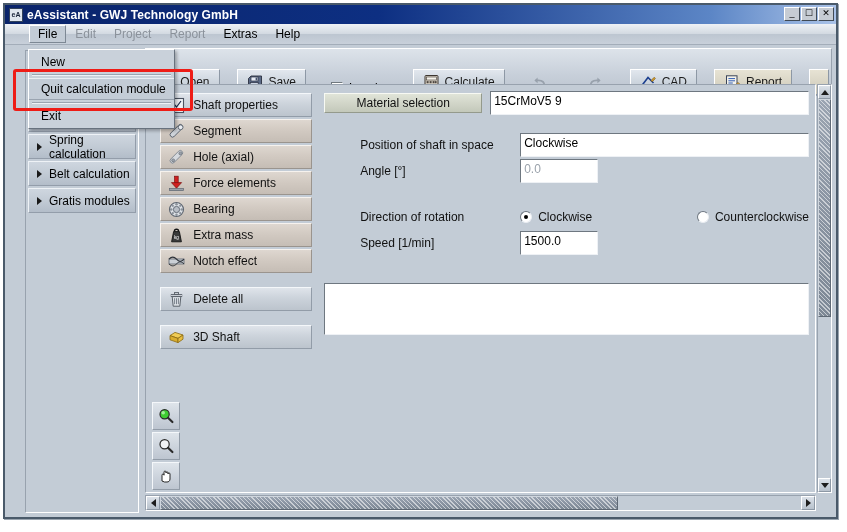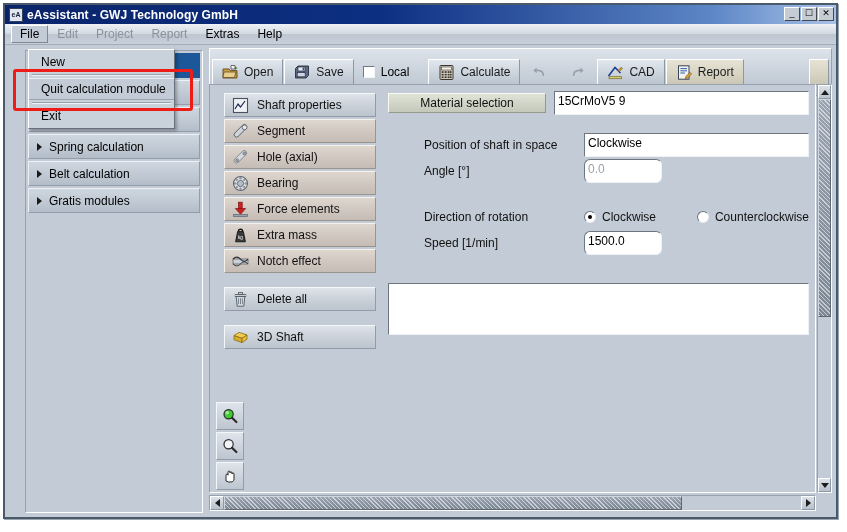--- a/index.html
+++ b/index.html
@@ -63,21 +63,21 @@
     font-family: "Liberation Sans", sans-serif;
     cursor: default;
   }
 
   
   .menubar {
     height: 20px;
     background: linear-gradient(to bottom, #eef1f5 0%, #d3dae2 48%, #bdc6d1 52%, #c8d0da 100%);
     border-bottom: 1px solid #a3adb9;
     display: flex; align-items: center;
-    padding-left: 6px;
+    padding-left: 24px;
     position: relative; z-index: 5;
   }
   .menu-item {
     font-size: 12px;
     color: #000000;
     padding: 2px 9px;
     cursor: default;
     white-space: nowrap;
   }
   .menu-item.disabled { color: #8b929b; }
@@ -179,27 +179,27 @@
   .main {
     flex: 1;
     position: relative;
     background: #c3ccd6;
     padding: 4px 4px 4px 2px;
     box-sizing: border-box;
   }
 
   .toolbar {
     height: 48px;
-    display: flex; align-items: center;
+    display: flex; align-items: flex-end;
     background: linear-gradient(to bottom, #dde3ea 0%, #c8d0da 55%, #bac3cf 100%);
     border: 1px solid;
     border-color: #ffffff #98a2ae #98a2ae #ffffff;
     box-sizing: border-box;
     padding: 0 2px;
-    gap: 1px;
+    gap: 17px;
   }
   .tb-btn {
     height: 26px;
     min-width: 28px;
     display: flex; align-items: center; justify-content: center;
     gap: 5px;
     padding: 0 9px;
     background: linear-gradient(to bottom, #e2e7ee 0%, #cdd5de 50%, #bcc5d0 100%);
     border: 1px solid;
     border-color: #ffffff #8d98a5 #8d98a5 #ffffff;
@@ -304,21 +304,21 @@
     border: 1px solid;
     border-color: #6e7780 #eef1f5 #eef1f5 #6e7780;
     box-sizing: border-box;
     font-size: 12px; color: #000;
     padding: 1px 3px;
     line-height: 17px;
     white-space: nowrap;
     overflow: hidden;
   }
   .txt.wide { flex: 1 1 auto; min-width: 0; }
-  .txt.small { width: 78px; flex: 0 0 78px; border-radius: 6px; }
+  .txt.small { width: 78px; flex: 0 0 78px; }
   .txt.disabled { background: #ffffff; color: #9aa2ab; }
 
   .radio-wrap { display: flex; align-items: center; gap: 6px; font-size: 12px; color: #111; }
   .radio {
     width: 12px; height: 12px; border-radius: 50%;
     background: #ffffff;
     border: 1px solid;
     border-color: #6e7780 #e9edf2 #e9edf2 #6e7780;
     box-sizing: border-box;
     position: relative;
@@ -580,45 +580,45 @@
               <div class="big-btn">
                 <svg class="ic" viewBox="0 0 17 17">
                   <path d="M4.2 12.4 12 4.6a2.4 2.4 0 0 0-3.4-3.4L.8 9a2.4 2.4 0 0 0 3.4 3.4z" fill="#d5d9de" stroke="#7d848d" stroke-width=".9" transform="translate(2,1)"></path>
                   <circle cx="12.4" cy="4.4" r="1.5" fill="#9aa1aa" stroke="#6a717a" stroke-width=".7"></circle>
                   <circle cx="5.2" cy="11.4" r="1.5" fill="#9aa1aa" stroke="#6a717a" stroke-width=".7"></circle>
                 </svg>
                 <span>Hole (axial)</span>
               </div>
               <div class="big-btn">
                 <svg class="ic" viewBox="0 0 17 17">
+                  <rect x="6.6" y="1.2" width="3.6" height="7" fill="#cf2020" stroke="#7a1010" stroke-width=".7"></rect>
+                  <path d="M3.4 7.6h10.2L8.5 13.2z" fill="#cf2020" stroke="#7a1010" stroke-width=".7"></path>
+                  <rect x="1.6" y="13.6" width="13.8" height="2" fill="#9aa1aa" stroke="#5c646f" stroke-width=".7"></rect>
+                </svg>
+                <span>Force elements</span>
+              </div>
+              <div class="big-btn">
+                <svg class="ic" viewBox="0 0 17 17">
                   <circle cx="8.5" cy="8.5" r="7" fill="#dde1e6" stroke="#5c646f" stroke-width="1.1"></circle>
                   <circle cx="8.5" cy="8.5" r="3.1" fill="#b8bec6" stroke="#5c646f" stroke-width=".9"></circle>
                   <g fill="#8b929b">
                     <circle cx="8.5" cy="3.2" r="1.25"></circle>
                       <circle cx="8.5" cy="13.8" r="1.25"></circle>
                     <circle cx="3.2" cy="8.5" r="1.25"></circle>
                       <circle cx="13.8" cy="8.5" r="1.25"></circle>
                     <circle cx="4.8" cy="4.8" r="1.15"></circle>
                       <circle cx="12.2" cy="12.2" r="1.15"></circle>
                     <circle cx="12.2" cy="4.8" r="1.15"></circle>
                       <circle cx="4.8" cy="12.2" r="1.15"></circle>
                   </g>
                 </svg>
                 <span>Bearing</span>
               </div>
               <div class="big-btn">
                 <svg class="ic" viewBox="0 0 17 17">
-                  <rect x="6.6" y="1.2" width="3.6" height="7" fill="#cf2020" stroke="#7a1010" stroke-width=".7"></rect>
-                  <path d="M3.4 7.6h10.2L8.5 13.2z" fill="#cf2020" stroke="#7a1010" stroke-width=".7"></path>
-                  <rect x="1.6" y="13.6" width="13.8" height="2" fill="#9aa1aa" stroke="#5c646f" stroke-width=".7"></rect>
-                </svg>
-                <span>Force elements</span>
-              </div>
-              <div class="big-btn">
-                <svg class="ic" viewBox="0 0 17 17">
                   <path d="M5.6 4.6h5.8l2 10.2H3.6z" fill="#3a3a3a" stroke="#141414" stroke-width=".9"></path>
                   <path d="M6.4 4.4a2.1 2.1 0 0 1 4.2 0" fill="none" stroke="#141414" stroke-width="1.4"></path>
                   <text x="8.5" y="12.2" font-size="4.6" fill="#ffffff" text-anchor="middle" font-family="Liberation Sans">kg</text>
                 </svg>
                 <span>Extra mass</span>
               </div>
               <div class="big-btn">
                 <svg class="ic" viewBox="0 0 17 17">
                   <rect x="1" y="6" width="15" height="5" fill="#cbd0d6" stroke="#5c646f" stroke-width=".8"></rect>
                   <path d="M1 6.2c2.5-2.8 5-2.8 7.5 0s5 2.8 7.5 0" fill="none" stroke="#2d3239" stroke-width="1.2"></path>

